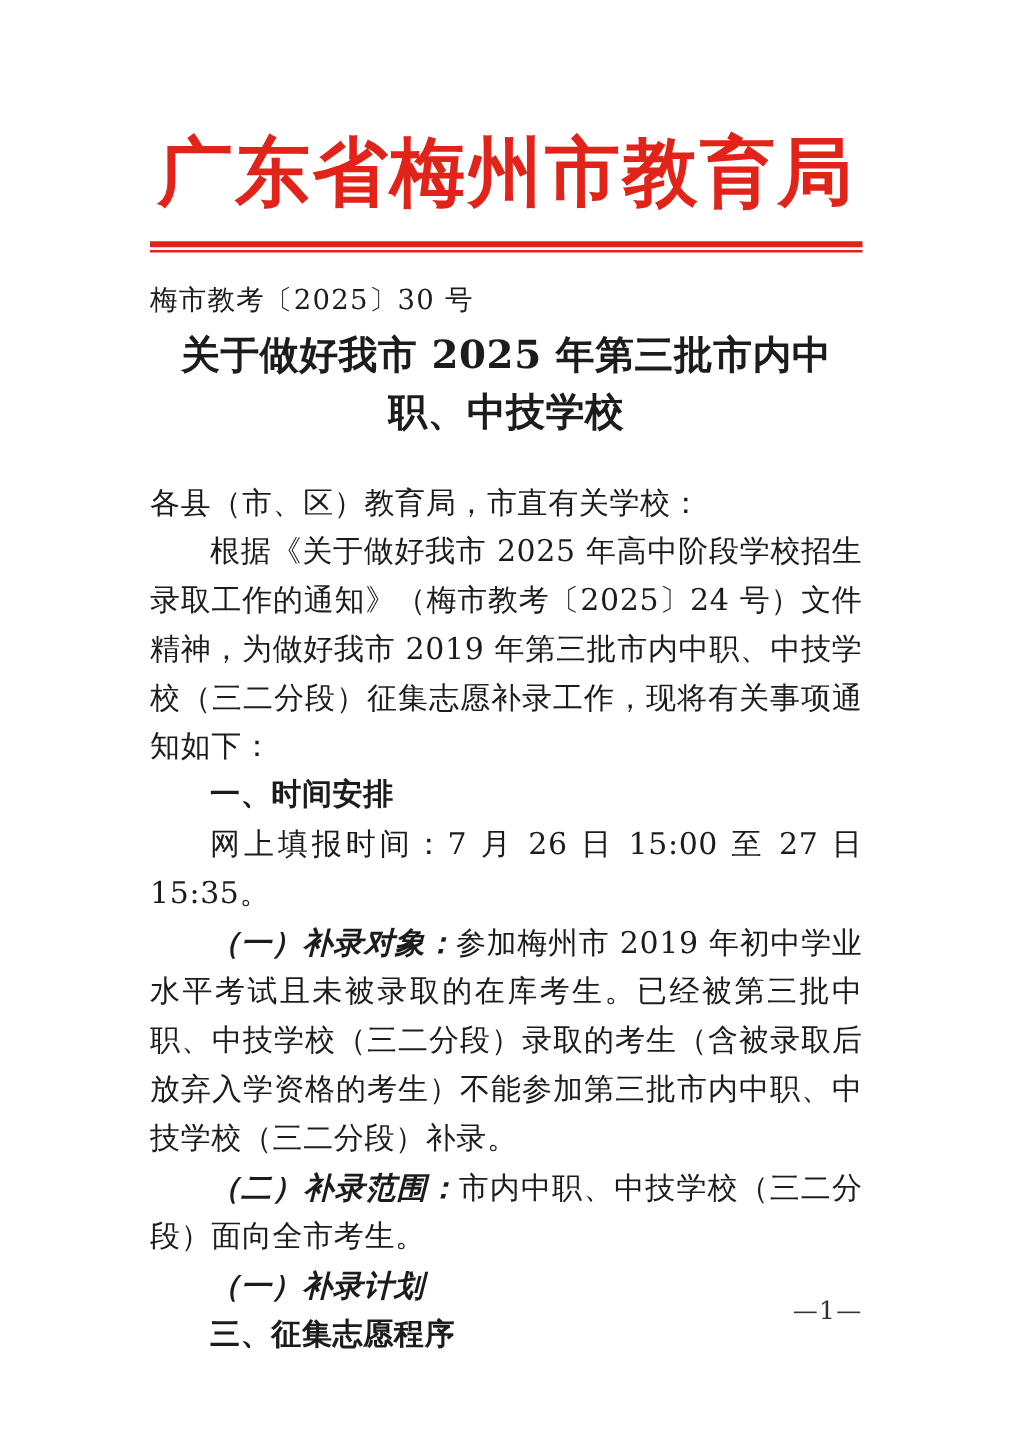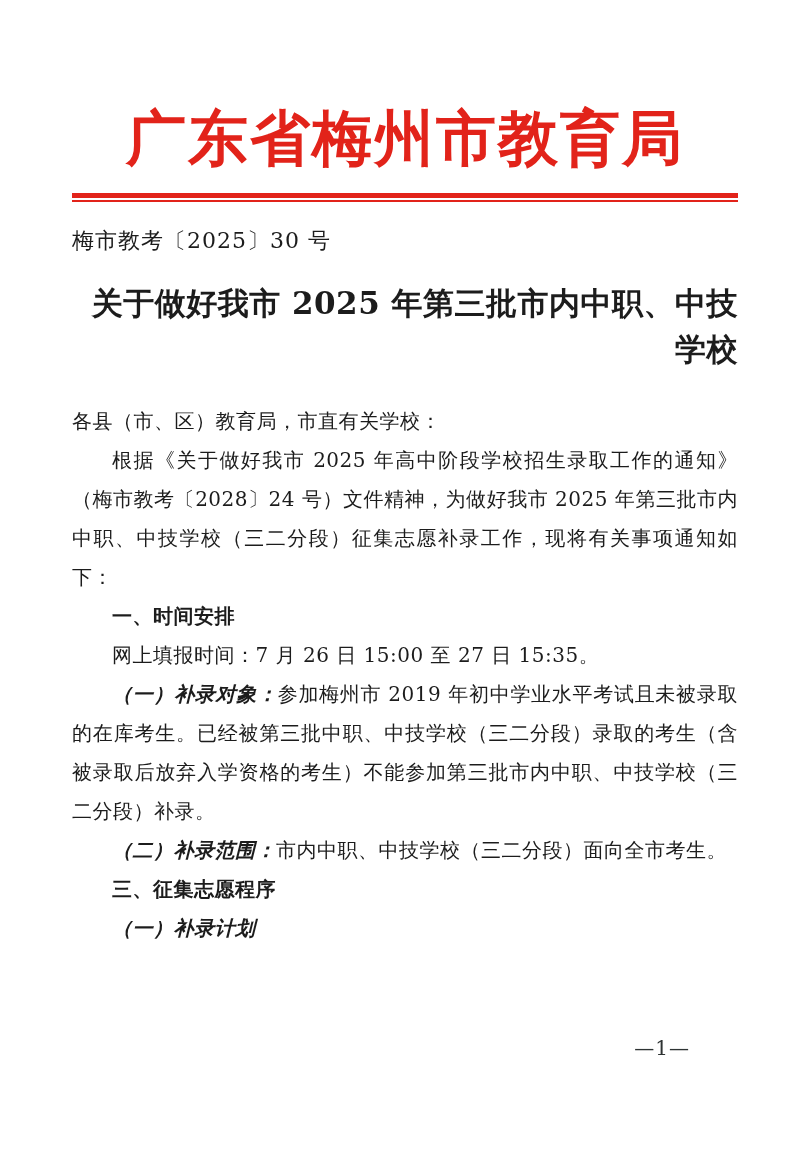--- a/index.html
+++ b/index.html
@@ -7,21 +7,21 @@
   .page {
     position: relative;
     width: 810px;
     height: 1162px;
     margin: 0 auto;
     background: #ffffff;
     font-family: "DejaVu Serif", "Liberation Serif", serif;
     color: #1c1c1c;
     overflow: hidden;
   }
-  .content { padding: 0 72px; }
+  .content { padding: 0 120px; }
 
   .agency-name {
     margin-top: 104px;
     text-align: center;
     font-size: 60px;
     font-weight: bold;
     letter-spacing: 2px;
     line-height: 1.15;
     white-space: nowrap;
   }
@@ -32,39 +32,39 @@
   .red-rule .rule-thin  { height: 2px; }
 
   .doc-number {
     margin-top: 24px;
     font-size: 22px;
     letter-spacing: 1px;
     line-height: 30px;
   }
 
   .doc-title {
-    margin-top: 24px;
-    text-align: right;
+    margin-top: 5px;
+    text-align: center;
     font-size: 31px;
     font-weight: bold;
     line-height: 46px;
     letter-spacing: 0.5px;
   }
 
   .body-text {
     margin-top: 30px;
-    font-size: 20px;
+    font-size: 24px;
     line-height: 39px;
     text-align: justify;
     letter-spacing: 0.5px;
   }
   .para { text-indent: 2em; }
   .para.no-indent { text-indent: 0; }
   .sec-heading {
-    font-family: Liberation Sans, sans-serif;
+    font-family: Liberation Serif, serif;
     font-weight: bold;
     text-indent: 2em;
     letter-spacing: 0.5px;
   }
   .lead {
     font-weight: bold;
     font-style: italic; 
     margin-top: 27px;
   }
 
@@ -93,32 +93,32 @@
 
     <div class="doc-number">梅市教考〔2025〕30 号</div>
 
     <div class="doc-title">
       <div>关于做好我市 2025 年第三批市内中职、中技学校</div>
     </div>
 
     <div class="body-text">
       <p class="para no-indent">各县（市、区）教育局，市直有关学校：</p>
 
-      <p class="para">根据《关于做好我市 2025 年高中阶段学校招生录取工作的通知》（梅市教考〔2028〕24 号）文件精神，为做好我市 2025 年第三批市内中职、中技学校（三二分段）征集志愿补录工作，现将有关事项通知如下：</p>
+      <p class="para">根据《关于做好我市 2025 年高中阶段学校招生录取工作的通知》（梅市教考〔2025〕24 号）文件精神，为做好我市 2019 年第三批市内中职、中技学校（三二分段）征集志愿补录工作，现将有关事项通知如下：</p>
 
       <p class="para sec-heading">一、时间安排</p>
 
       <p class="para">网上填报时间：7 月 26 日 15:00 至 27 日 15:35。</p>
 
 
       <p class="para"><span class="lead">（一）补录对象：</span><span>参加梅州市 2019 年初中学业水平考试且未被录取的在库考生。已经被第三批中职、中技学校（三二分段）录取的考生（含被录取后放弃入学资格的考生）不能参加第三批市内中职、中技学校（三二分段）补录。</span></p>
 
       <p class="para"><span class="lead">（二）补录范围：</span><span>市内中职、中技学校（三二分段）面向全市考生。</span></p>
 
+      <p class="para"><span class="lead">（一）补录计划</span></p>
+
       <p class="para sec-heading">三、征集志愿程序</p>
-
-      <p class="para"><span class="lead">（一）补录计划</span></p>
     </div>
 
   </div>
 
   <div class="page-number">—1—</div>
 </div>
 
 </body></html>

